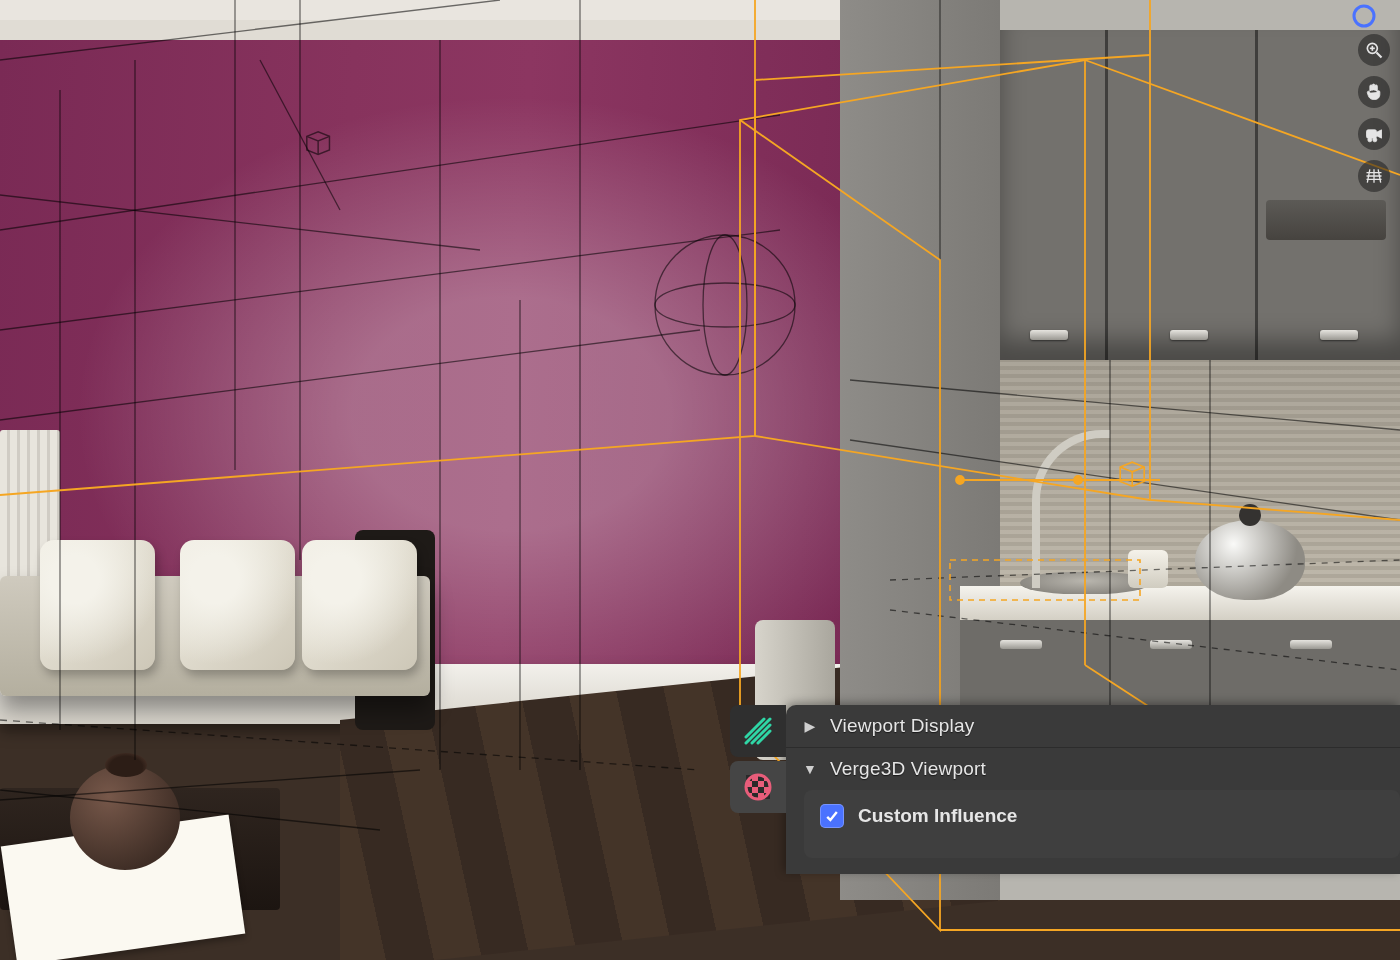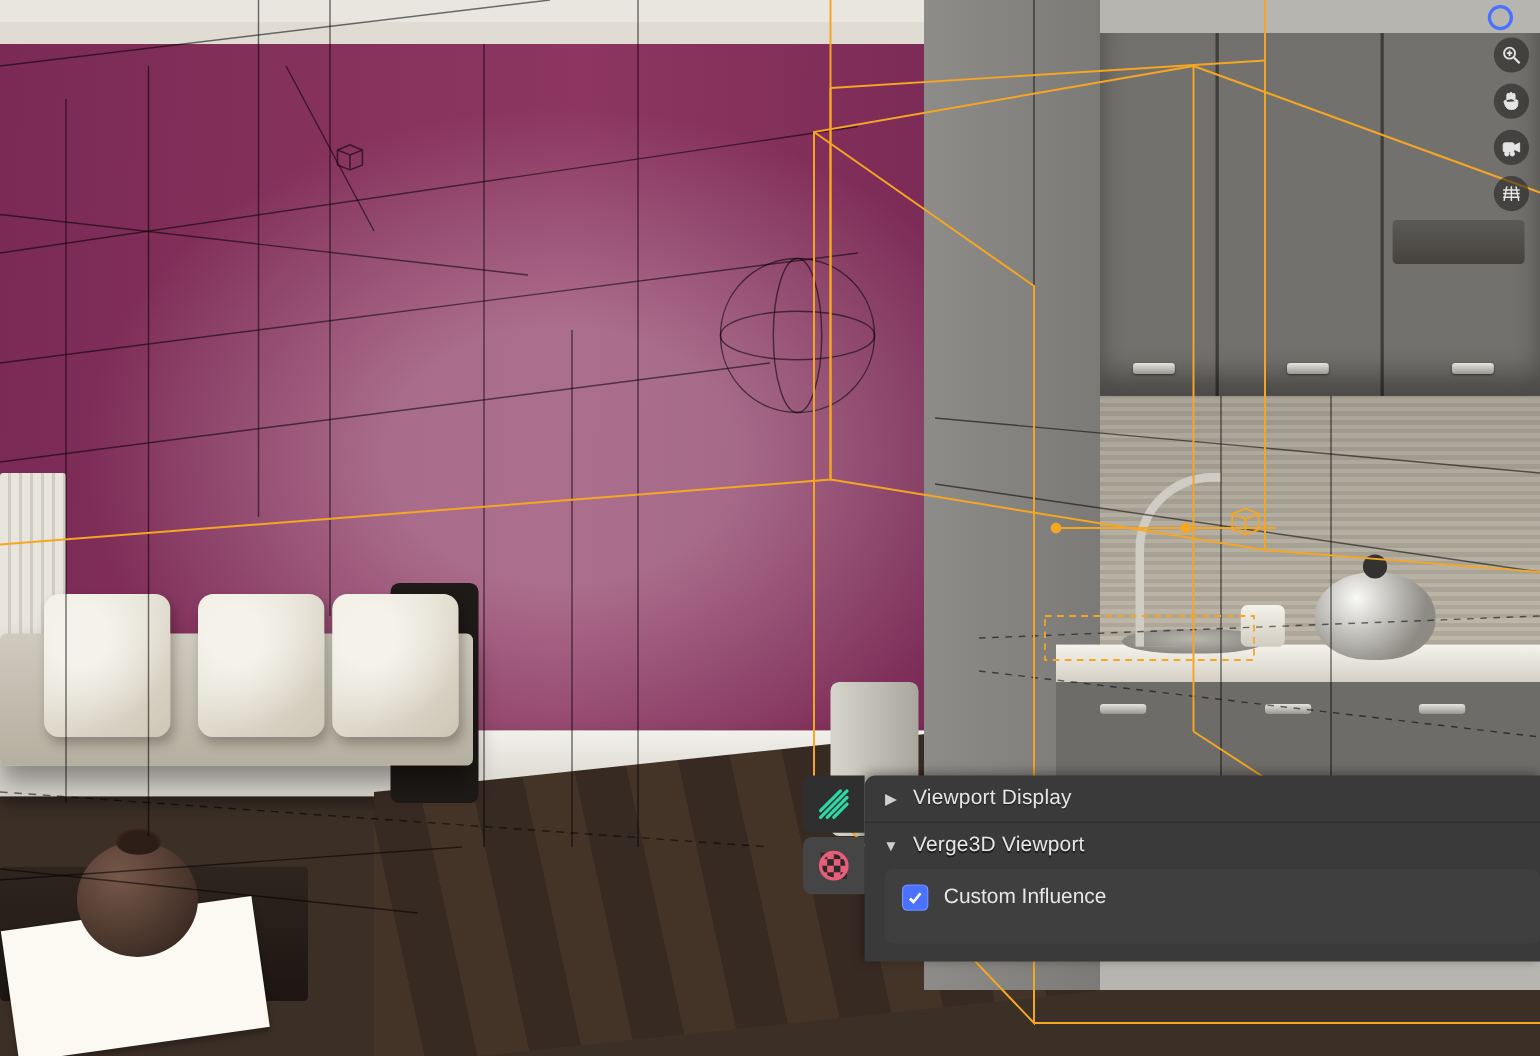--- a/index.html
+++ b/index.html
@@ -229,20 +229,21 @@
   }
   .panel-header{
     font-size:19px; letter-spacing:.2px;
     text-shadow:0 1px 1px rgba(0,0,0,.6);
   }
   .section-body{
     margin-left:18px;
     background:#3f3f3f;
     border-radius:8px;
     padding:14px 16px 16px 16px;
+    font-weight:bold;
   }
   .check-row{ display:flex; align-items:center; gap:14px; margin-bottom:14px;}
   .checkbox{
     width:24px; height:24px; border-radius:5px;
     background:#4a72ff;
     display:flex; align-items:center; justify-content:center;
     box-shadow:inset 0 0 0 1px rgba(255,255,255,.25);
   }
   .checkbox svg{width:16px;height:16px;stroke:#fff;stroke-width:3;fill:none;}
   .field-row{display:flex; align-items:center; gap:14px;}

